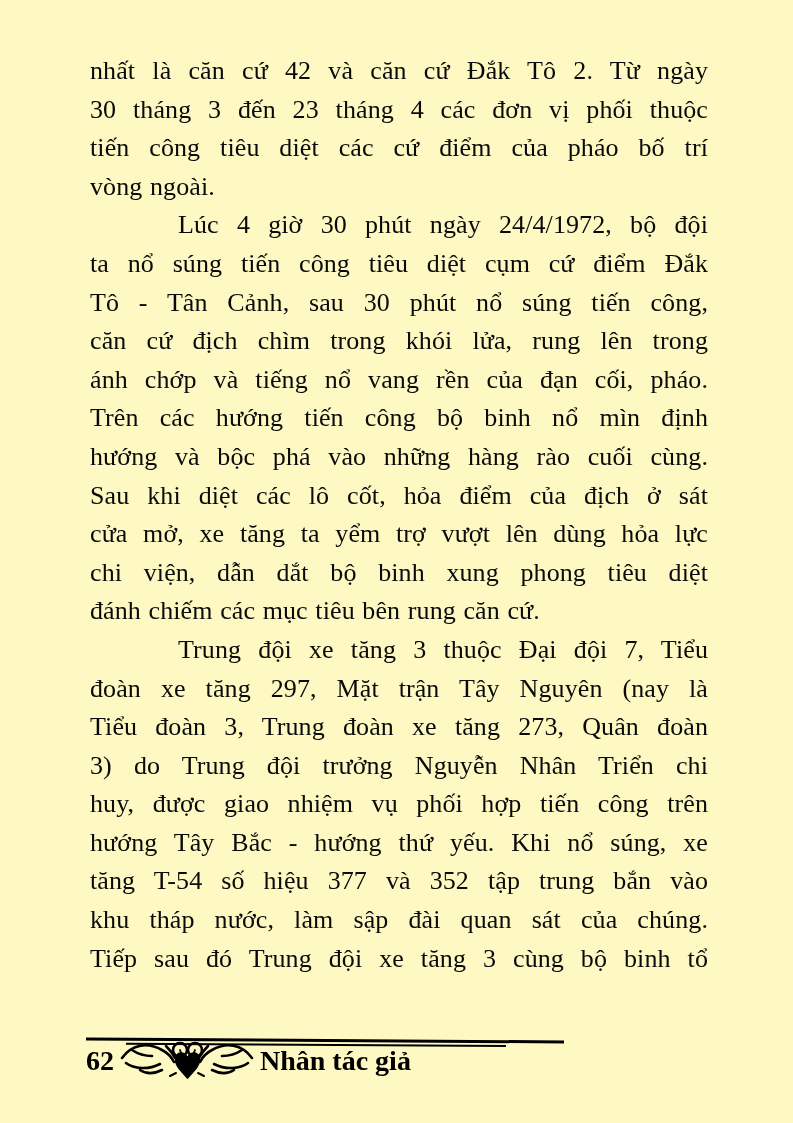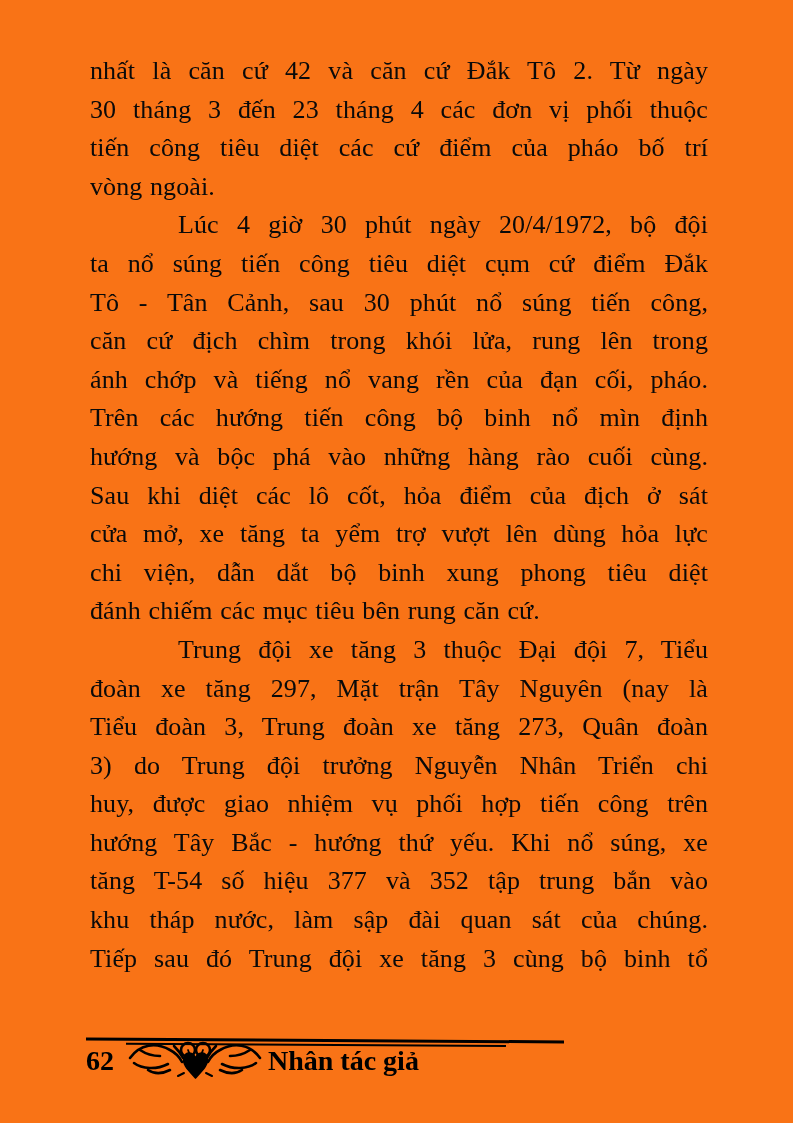--- a/index.html
+++ b/index.html
@@ -4,21 +4,21 @@
 <style>
   html, body {
     margin: 0;
     padding: 0;
     background: #e8e8e8;
   }
   .page {
     position: relative;
     width: 793px;
     height: 1123px;
-    background: #f97316;
+    background: #fef9c3;
     font-family: "Liberation Serif", "DejaVu Serif", serif;
     color: #0a0a0a;
     overflow: hidden;
     margin: 0 auto;
   }
   .text-block {
     position: absolute;
     left: 90px;
     top: 52px;
     width: 618px;
@@ -59,21 +59,21 @@
     position: absolute;
     left: 86px;
     top: 1040px;
     display: flex;
     align-items: center;
     font-weight: bold;
     font-size: 28px;
     color: #000;
   }
   .page-num {
-    margin-right: 10px;
+    margin-right: 2px;
   }
   .ornament {
     display: block;
     margin: -4px 2px 0 2px;
   }
   .author-label {
     margin-left: 2px;
   }
 </style>
 </head>
@@ -84,21 +84,21 @@
   <div class="text-block">
 
     <div>
       <div class="line">nhất là căn cứ 42 và căn cứ Đắk Tô 2. Từ ngày</div>
       <div class="line">30 tháng 3 đến 23 tháng 4 các đơn vị phối thuộc</div>
       <div class="line">tiến công tiêu diệt các cứ điểm của pháo bố trí</div>
       <div class="line end">vòng ngoài.</div>
     </div>
 
     <div>
-      <div class="line indent">Lúc 4 giờ 30 phút ngày 20/4/1972, bộ đội</div>
+      <div class="line indent">Lúc 4 giờ 30 phút ngày 24/4/1972, bộ đội</div>
       <div class="line">ta nổ súng tiến công tiêu diệt cụm cứ điểm Đắk</div>
       <div class="line">Tô - Tân Cảnh, sau 30 phút nổ súng tiến công,</div>
       <div class="line">căn cứ địch chìm trong khói lửa, rung lên trong</div>
       <div class="line">ánh chớp và tiếng nổ vang rền của đạn cối, pháo.</div>
       <div class="line">Trên các hướng tiến công bộ binh nổ mìn định</div>
       <div class="line">hướng và bộc phá vào những hàng rào cuối cùng.</div>
       <div class="line">Sau khi diệt các lô cốt, hỏa điểm của địch ở sát</div>
       <div class="line">cửa mở, xe tăng ta yểm trợ vượt lên dùng hỏa lực</div>
       <div class="line">chi viện, dẫn dắt bộ binh xung phong tiêu diệt</div>
       <div class="line end">đánh chiếm các mục tiêu bên rung căn cứ.</div>

